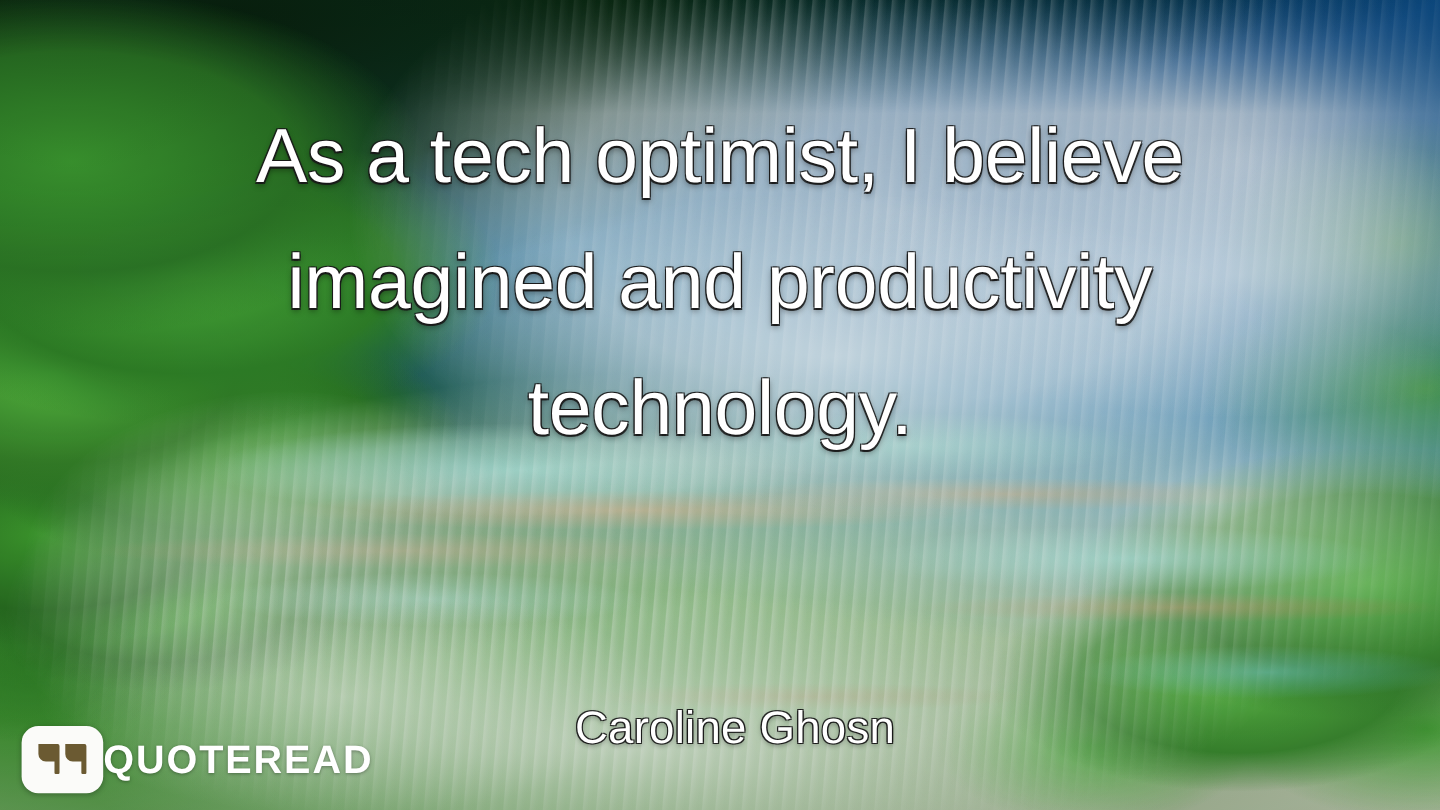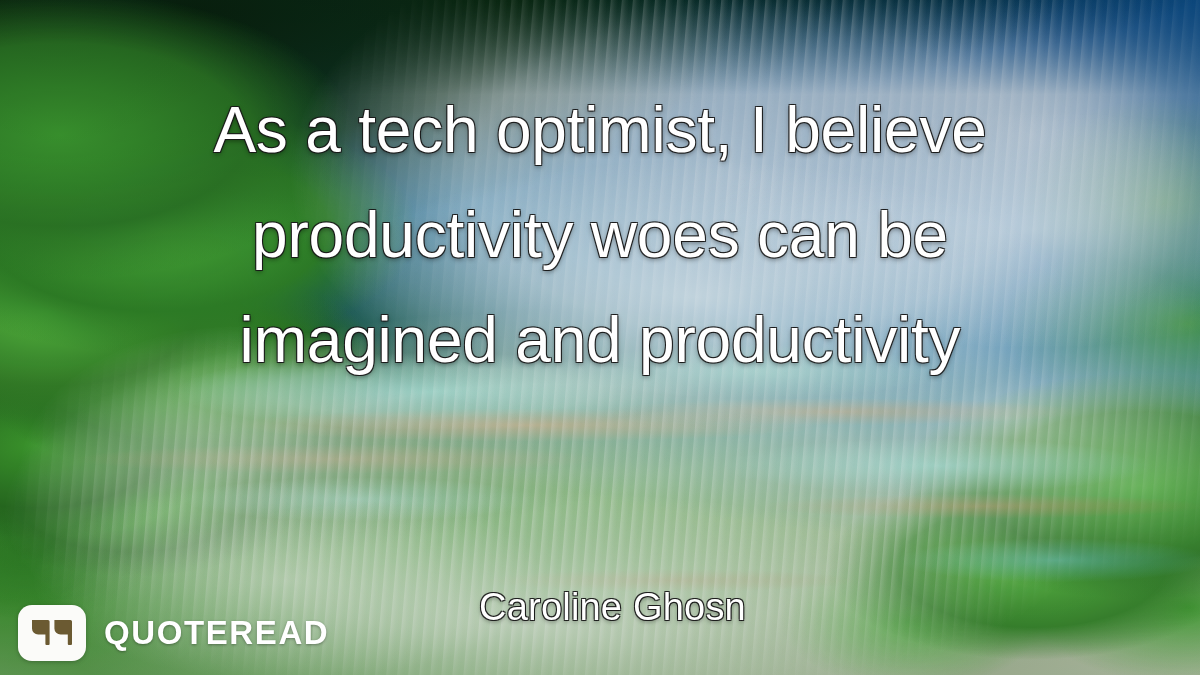--- a/index.html
+++ b/index.html
@@ -176,21 +176,20 @@
     padding-left: 25px;
   }
 
   
   #brand {
     position: absolute;
     left: 18px;
     bottom: 14px;
     display: flex;
     align-items: center;
-    gap: 18px;
     z-index: 7;
     text-align: center;
   }
 
   #brand-mark {
     width: 68px;
     height: 56px;
     border-radius: 14px;
     background: #fbfbf9;
     display: flex;
@@ -217,22 +216,22 @@
   <div class="bg-layer" id="bg-foliage-left"></div>
   <div class="bg-layer" id="bg-foliage-right"></div>
   <div class="bg-layer" id="bg-pools"></div>
   <div class="bg-layer" id="bg-terraces"></div>
   <div class="bg-layer" id="bg-falls"></div>
   <div class="bg-layer" id="bg-mist"></div>
   <div class="bg-layer" id="bg-scrim"></div>
 
   <div id="quote-block">
     <span class="quote-line">As a tech optimist, I believe</span>
-    <span class="quote-line">productivity woes can be</span>
     <span class="quote-line">imagined and productivity</span>
+    <span class="quote-line">technology.</span>
   </div>
 
   <div id="author-line">Caroline Ghosn</div>
 
   <div id="brand">
     <div id="brand-mark">
       <svg width="44" height="30" viewBox="0 0 44 30" aria-hidden="true">
         <g fill="#6b5a32">
           <path d="M2 2 h16 a1.6 1.6 0 0 1 1.6 1.6 V26 a1 1 0 0 1 -1 1 h-2.2 a1 1 0 0 1 -1 -1 V16.6 H8.2 A6.2 6.2 0 0 1 2 10.4 Z"></path>
           <path d="M24.4 2 h16 a1.6 1.6 0 0 1 1.6 1.6 V26 a1 1 0 0 1 -1 1 h-2.2 a1 1 0 0 1 -1 -1 V16.6 h-7.2 a6.2 6.2 0 0 1 -6.2 -6.2 Z"></path>

